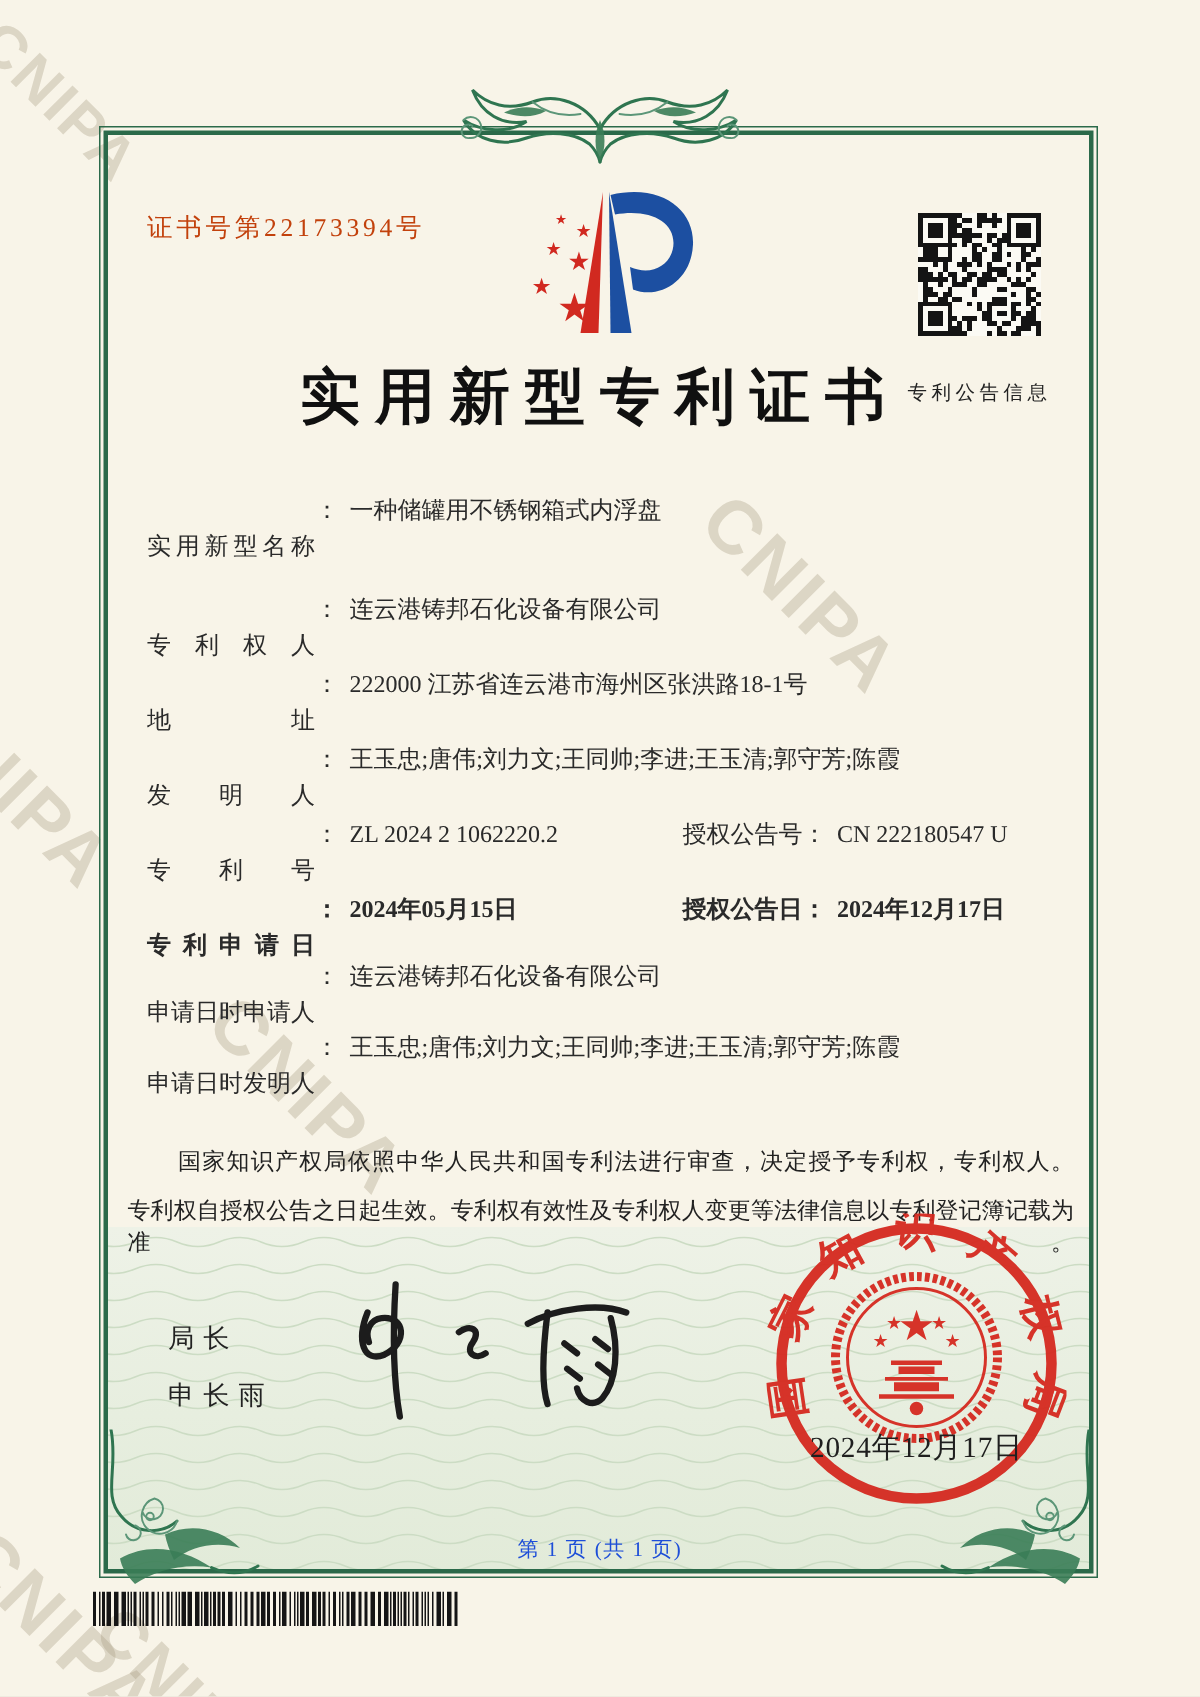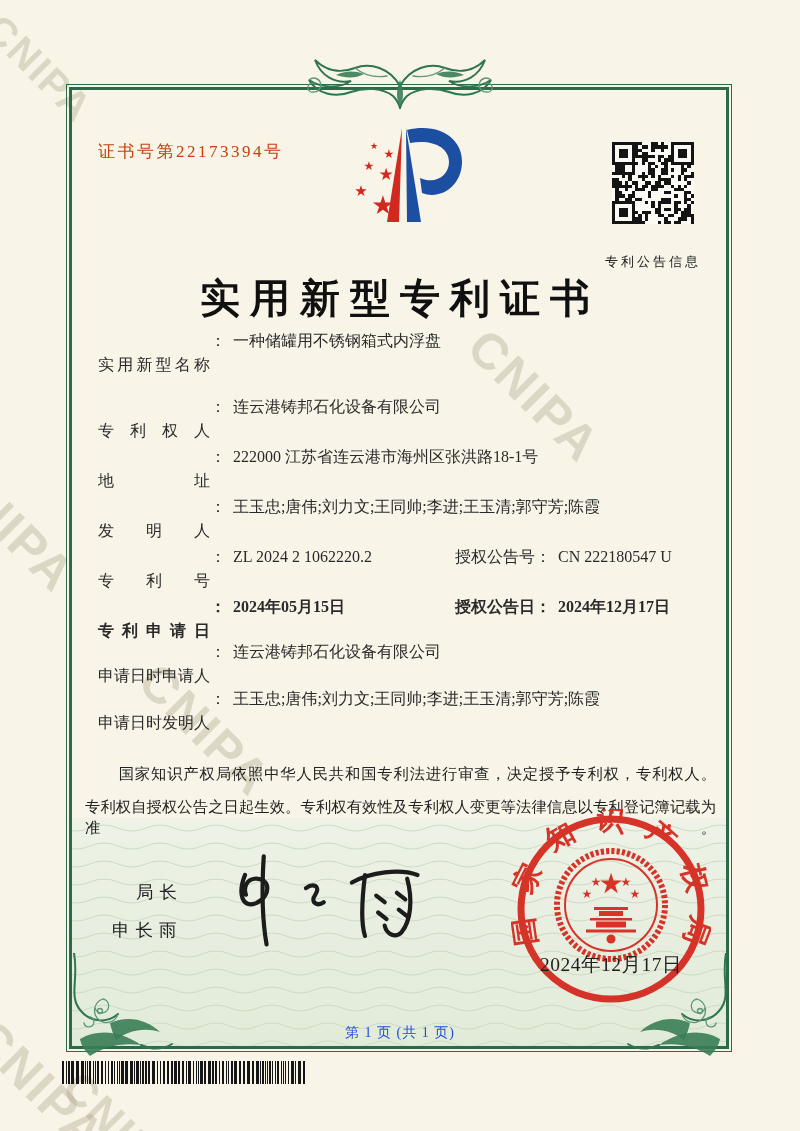--- a/index.html
+++ b/index.html
@@ -18,21 +18,21 @@
       font-weight:bold;color:rgba(167,155,130,0.34);letter-spacing:2px;
       transform:rotate(45deg);transform-origin:left top;z-index:1;white-space:nowrap;}
   
   .certno{position:absolute;left:98px;top:140px;font-size:17px;letter-spacing:2.5px;color:#c2410c;z-index:3;}
   .logo{position:absolute;left:336px;top:122px;width:132px;height:110px;z-index:3;}
   .qrbox{position:absolute;left:612px;top:142px;width:82px;height:82px;background:#fbfaf4;z-index:3;}
   .qrbox svg{display:block;width:82px;height:82px;}
   .qrcap{position:absolute;left:592px;top:233px;width:122px;text-align:center;
          font-size:13px;letter-spacing:3px;color:#222;z-index:3;margin-top:20px;}
   .title{position:absolute;left:0;top:237px;width:100%;text-align:center;font-size:40px;
-         font-weight:bold;letter-spacing:10px;color:#101010;z-index:3;margin-top:34px;}
+         font-weight:bold;letter-spacing:10px;color:#101010;z-index:3;}
   
   .frow{position:absolute;left:98px;width:620px;font-size:16px;color:#2a2a2a;z-index:3;line-height:22px;}
   .flabel{display:inline-block;width:112px;text-align:justify;text-align-last:justify;vertical-align:top;margin-top:24px;}
   .fcolon{vertical-align:top;}
   .fvalue{margin-left:7px;vertical-align:top;margin-top:48px;}
   .rcol{position:absolute;left:357px;top:0;white-space:nowrap;}
   
   .bodyline{position:absolute;left:85px;width:631px;font-size:15.3px;color:#222;z-index:3;
             text-align:justify;text-align-last:justify;}
   .indent{text-indent:2.2em;}
@@ -481,21 +481,21 @@
   <div class="frow" style="top:641px;">
     <span class="flabel">申请日时申请人</span><span class="fcolon">：</span><span class="fvalue">连云港铸邦石化设备有限公司</span>
   </div>
   <div class="frow" style="top:688px;">
     <span class="flabel">申请日时发明人</span><span class="fcolon">：</span><span class="fvalue">王玉忠;唐伟;刘力文;王同帅;李进;王玉清;郭守芳;陈霞</span>
   </div>
 
   <div class="bodyline indent" style="top:764px;">国家知识产权局依照中华人民共和国专利法进行审查，决定授予专利权，专利权人。</div>
   <div class="bodyline" style="top:797px;">专利权自授权公告之日起生效。专利权有效性及专利权人变更等法律信息以专利登记簿记载为准。</div>
 
-  <div class="dtitle" style="top:880px;margin-left:24px;">局长</div>
+  <div class="dtitle" style="top:880px;">局长</div>
   <div class="dname" style="top:918px;">申长雨</div>
 
   <svg class="signature" viewBox="0 0 240 120">
     <path d="M52 16 C50 48 50 82 55 110"></path>
     <path d="M32 36 C24 56 29 72 44 66 C61 58 59 38 42 40 C34 41 30 49 33 57"></path>
     <path d="M97 50 C105 44 113 48 107 57 C101 65 109 70 116 65"></path>
     <path d="M146 44 C166 33 197 29 216 36"></path>
     <path d="M160 36 C157 60 155 86 160 101"></path>
     <path d="M205 40 C211 62 209 85 199 97 C192 104 183 99 181 90"></path>
     <path d="M172 58 l9 7"></path>

